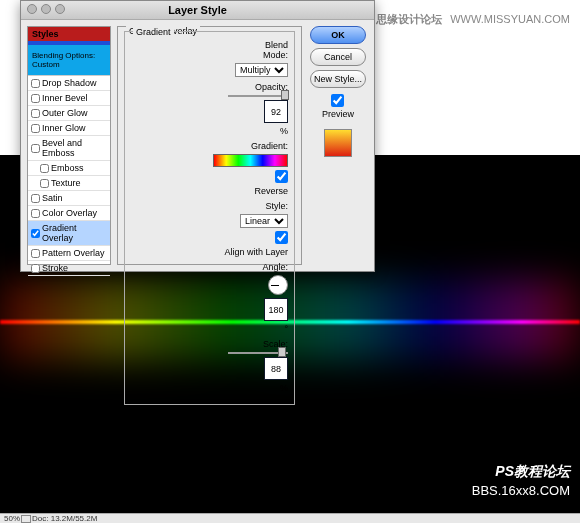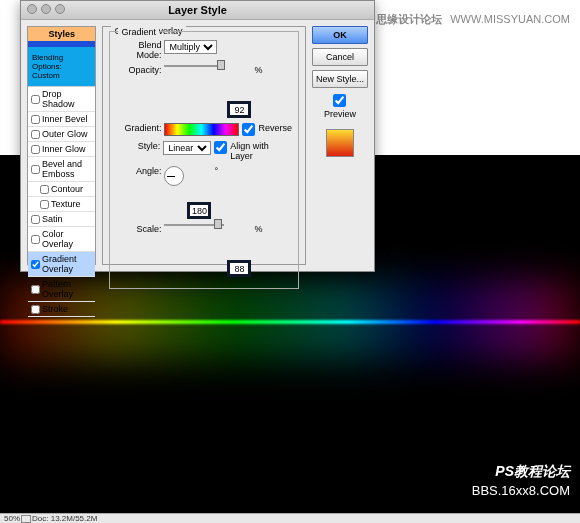--- a/index.html
+++ b/index.html
@@ -13,41 +13,41 @@
 .rainbow-line { position: absolute; top: 165px; left: 0; right: 0; height: 4px; background: linear-gradient(90deg, #f00, #ff0 20%, #0f0 40%, #0ff 60%, #00f 75%, #f0f 90%, #f00); filter: blur(1px); }
 .rainbow-glow { position: absolute; top: 125px; left: 0; right: 0; height: 80px; background: linear-gradient(90deg, rgba(255,0,0,0.3), rgba(255,255,0,0.3) 20%, rgba(0,255,0,0.25) 40%, rgba(0,255,255,0.25) 60%, rgba(0,0,255,0.25) 75%, rgba(255,0,255,0.3) 90%, rgba(255,0,0,0.3)); filter: blur(18px); }
 .status-bar { position: absolute; bottom: 0; left: 0; right: 0; height: 10px; background: #e8e8e8; border-top: 1px solid #aaa; font-size: 8px; color: #333; display: flex; align-items: center; padding: 0 4px; gap: 1px; }
 .status-bar .icon { width: 10px; height: 8px; border: 1px solid #888; }
 .dialog { position: absolute; top: 0; left: 20px; width: 355px; height: 272px; background: #ebebeb; border: 1px solid #888; box-shadow: 0 3px 12px rgba(0,0,0,0.4); }
 .titlebar { height: 19px; background: linear-gradient(#e4e4e4, #c8c8c8); border-bottom: 1px solid #aaa; text-align: center; font-size: 11px; line-height: 19px; font-weight: bold; position: relative; }
 .traffic { position: absolute; left: 6px; top: 3px; display: flex; gap: 4px; }
 .traffic span { width: 10px; height: 10px; border-radius: 50%; background: #bbb; border: 1px solid #888; display: block; }
 .dialog-body { display: flex; height: calc(100% - 19px); padding: 6px; gap: 6px; }
 .styles-panel { width: 84px; border: 1px solid #999; background: #fff; font-size: 9px; }
-.styles-header { background: #fdba74; border-bottom: 6px solid #1d4ed8; padding: 2px 4px; font-weight: bold; text-align: center; }
+.styles-header { background: #b91c1c; border-bottom: 4px solid #1d4ed8; padding: 2px 4px; font-weight: bold; }
 .styles-subheader { background: #0ea5e9; border-bottom: 1px solid #ccc; padding: 6px 4px; font-size: 8px; }
 .styles-list { }
 .style-item { padding: 2px 3px; border-bottom: 1px solid #e0e0e0; display: flex; align-items: center; gap: 2px; }
 .style-item.selected { background: #b5d5ff; }
 .style-item.indent { padding-left: 12px; }
 .style-item input[type=checkbox] { width: 9px; height: 9px; }
 .settings-panel { flex: 1; border: 1px solid #999; background: #ebebeb; font-size: 9px; padding: 4px 6px; position: relative; }
 .fieldset-title { position: absolute; top: -1px; left: 8px; background: #ebebeb; padding: 0 3px; font-size: 9px; }
 .fieldset { border: 1px solid #aaa; padding: 8px 6px 6px; position: relative; }
-.row { display: flex; align-items: flex-start; margin-bottom: 5px; gap: 3px; font-size: 9px; }
+.row { display: flex; align-items: flex-end; margin-bottom: 5px; gap: 3px; font-size: 9px; flex-direction: column; }
 .row label { width: 45px; text-align: right; font-size: 9px; }
 select { font-size: 9px; height: 14px; background: #fff; border: 1px solid #888; }
-.num-input { width: 24px; height: 17px; font-size: 9px; border: 3px solid #0f172a; text-align: center; margin-top: 36px; }
+.num-input { width: 24px; height: 23px; font-size: 9px; border: 1px solid #0f172a; text-align: center; }
 .gradient-bar { width: 75px; height: 13px; background: linear-gradient(90deg, #f00, #ff0, #0f0, #0ff, #00f, #f0f, #f00); border: 1px solid #666; }
 .slider { width: 60px; height: 2px; background: #999; position: relative; }
 .slider .thumb { position: absolute; width: 8px; height: 10px; background: #ccc; border: 1px solid #666; top: -5px; }
 .angle-dial { width: 20px; height: 20px; border: 1px solid #888; border-radius: 50%; background: #fff; position: relative; }
 .angle-dial::after { content: ''; position: absolute; width: 8px; height: 1px; background: #000; top: 50%; left: 2px; }
 .buttons-panel { width: 60px; display: flex; flex-direction: column; gap: 4px; align-items: center; }
-.btn { width: 56px; height: 18px; border-radius: 1px; border: 1px solid #888; background: linear-gradient(#fff, #e0e0e0); font-size: 9px; cursor: pointer; }
+.btn { width: 56px; height: 18px; border-radius: 9px; border: 1px solid #888; background: linear-gradient(#fff, #e0e0e0); font-size: 9px; cursor: pointer; }
 .btn.primary { background: linear-gradient(#b0d0ff, #5090f0); border-color: #3060c0; color: #000; font-weight: bold; }
 .preview-check { font-size: 9px; display: flex; align-items: center; gap: 2px; margin-top: 2px; flex-direction: column; }
 .preview-swatch { width: 28px; height: 28px; background: linear-gradient(#ffdd30, #dd2010); border: 1px solid #888; margin-top: 6px; }
 </style>
 </head>
 <body>
 
 <div class="watermark-top">
   <span class="cn">思缘设计论坛</span>
   <span>WWW.MISSYUAN.COM</span>
@@ -98,21 +98,21 @@
           <div class="style-item">
             <input type="checkbox" style="">
             <span>Inner Glow</span>
           </div>
           <div class="style-item">
             <input type="checkbox" style="">
             <span>Bevel and Emboss</span>
           </div>
           <div class="style-item indent">
             <input type="checkbox" style="">
-            <span>Contour</span>
+            <span>Emboss</span>
           </div>
           <div class="style-item indent">
             <input type="checkbox" style="">
             <span>Texture</span>
           </div>
           <div class="style-item">
             <input type="checkbox" style="">
             <span>Satin</span>
           </div>
           <div class="style-item">

